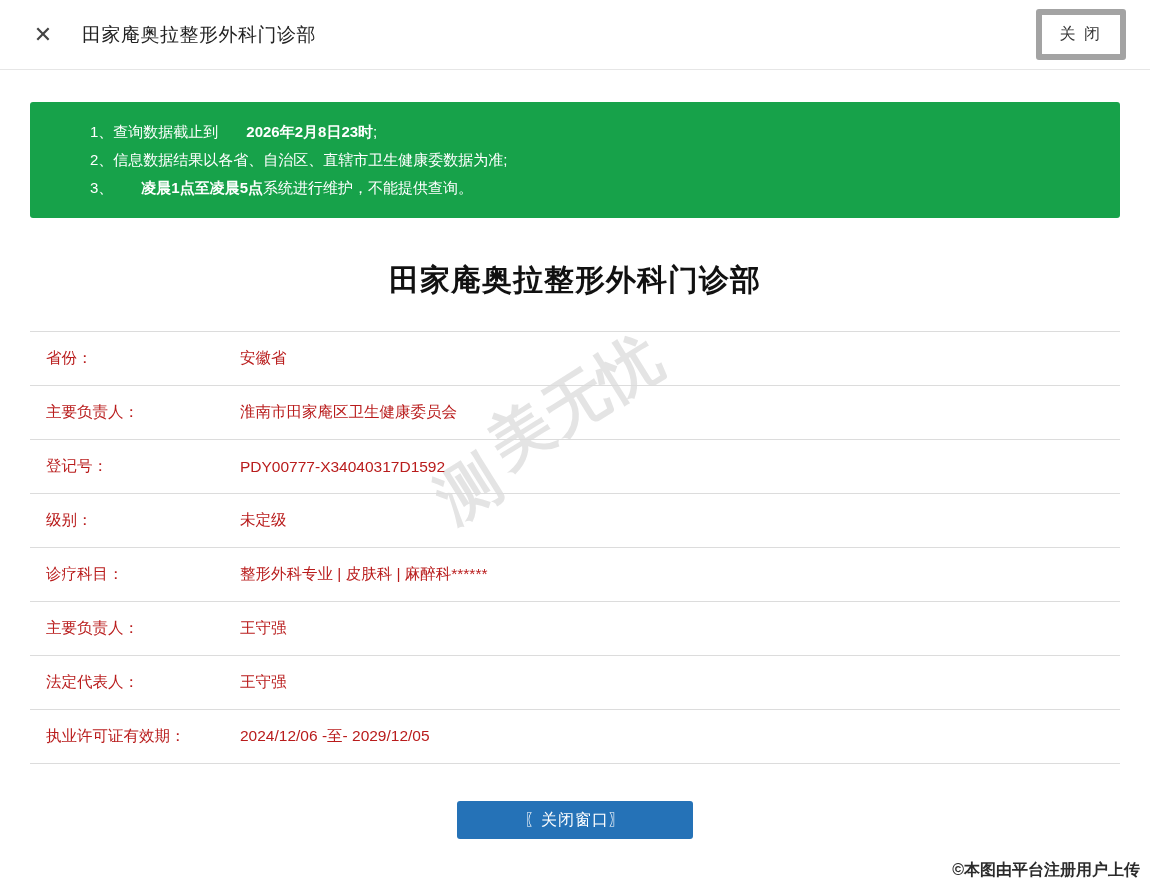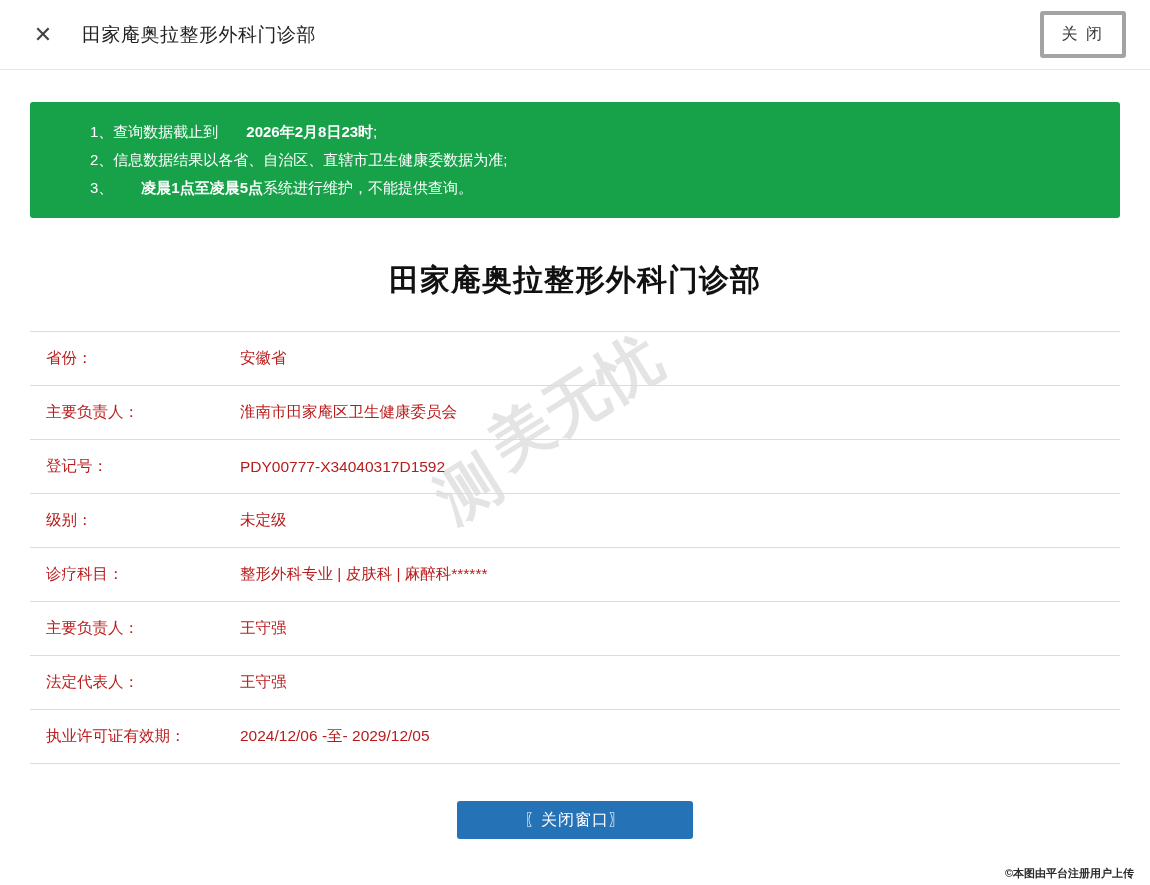--- a/index.html
+++ b/index.html
@@ -38,21 +38,21 @@
     user-select: none;
   }
   .topbar-title {
     margin-left: 26px;
     font-size: 19px;
     color: #222;
     letter-spacing: 0.5px;
   }
   .topbar-spacer { flex: 1; }
   .close-button {
-    border: 4px solid #a3a3a3;
+    border: 6px solid #a3a3a3;
     background: #fff;
     border-radius: 3px;
     font-size: 16px;
     color: #333;
     padding: 9px 18px;
     cursor: pointer;
     font-family: "Liberation Sans", sans-serif;
     letter-spacing: 2px;
   }
 
@@ -132,21 +132,21 @@
     white-space: nowrap;
   }
   .wm1 { left: 110px; top: 8px; }
   .wm2 { left: 60px;  top: 58px; }
   .wm3 { left: 8px;   top: 112px; }
 
   
   .footer {
     position: absolute;
     left: 0;
-    right: 10px;
+    right: 4px;
     bottom: 0;
     height: 70px;
   }
   .close-window-btn {
     position: absolute;
     left: 457px;
     top: -14px;
     width: 236px;
     height: 38px;
     background: #2572b7;
@@ -155,21 +155,21 @@
     border-radius: 3px;
     font-size: 16px;
     cursor: pointer;
     font-family: "Liberation Sans", sans-serif;
     letter-spacing: 1px;
   }
   .corner-note {
     position: absolute;
     right: 6px;
     bottom: 4px;
-    font-size: 11px;
+    font-size: 16px;
     color: #2b2b2b;
     font-weight: bold;
     white-space: nowrap;
     margin-top: 48px;
   }
 </style>
 </head>
 <body>
 
 <div class="topbar">

